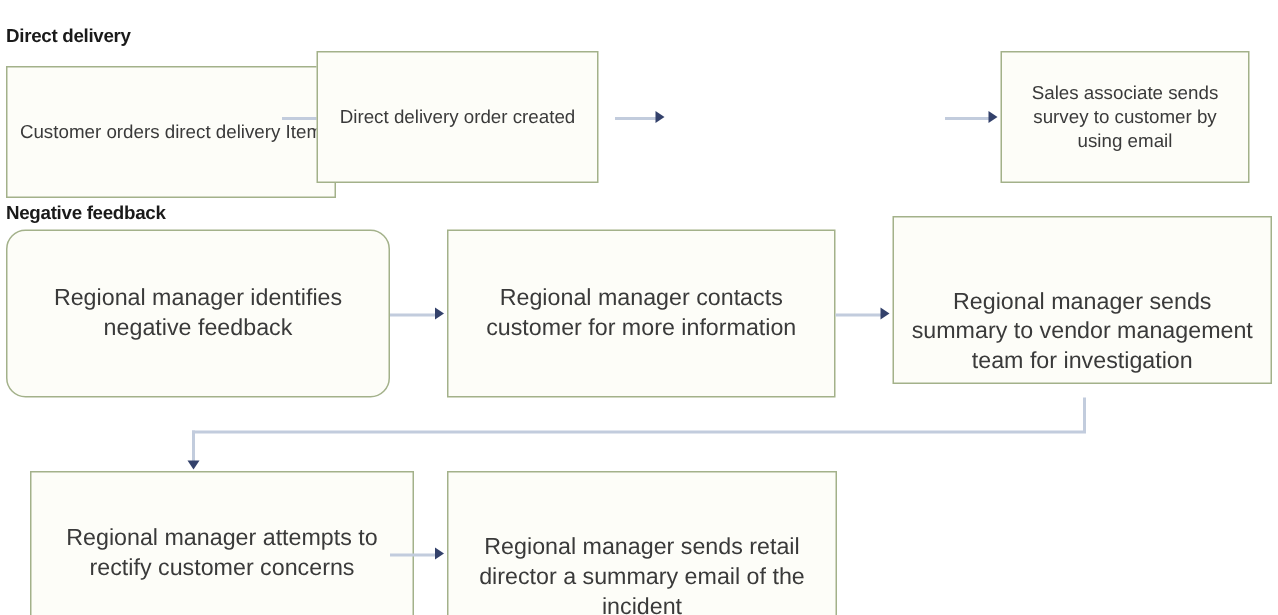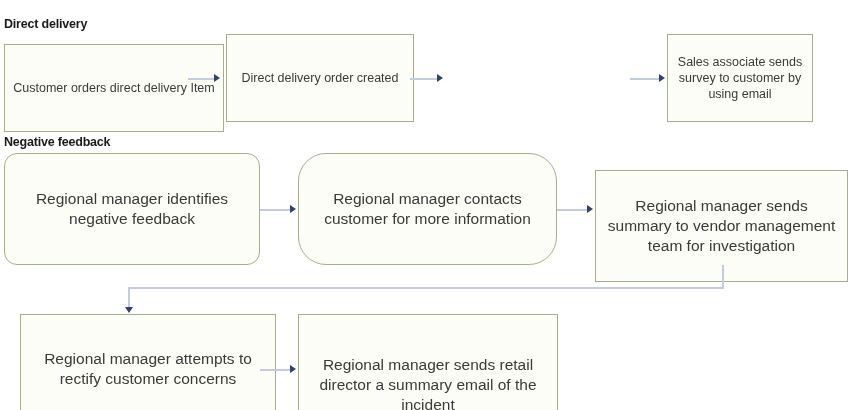--- a/index.html
+++ b/index.html
@@ -78,52 +78,52 @@
 
   <div class="section-heading" style="left:4px; top:1px;">Direct delivery</div>
 
   <div class="node row1" style="left:4px; top:28px; width:220px; height:88px;">
     <span class="node-text">Customer orders direct delivery Item</span>
   </div>
 
   <div class="conn-line conn-h" style="left:188px; top:62px; width:28px;"></div>
   <div class="arrow-right" style="left:214px; top:58px;"></div>
 
-  <div class="node row1" style="left:226px; top:18px; width:188px; height:88px;">
+  <div class="node row1" style="left:211px; top:18px; width:188px; height:88px;">
     <span class="node-text">Direct delivery order created</span>
   </div>
 
   <div class="conn-line conn-h" style="left:410px; top:62px; width:29px;"></div>
   <div class="arrow-right" style="left:437px; top:58px;"></div>
 
 
   <div class="conn-line conn-h" style="left:630px; top:62px; width:31px;"></div>
   <div class="arrow-right" style="left:659px; top:58px;"></div>
 
-  <div class="node row1" style="left:667px; top:18px; width:146px; height:88px;">
+  <div class="node row1" style="left:667px; top:18px; width:166px; height:88px;">
     <span class="node-text">Sales associate sends survey to customer by using email</span>
   </div>
 
   <div class="section-heading" style="left:4px; top:119px;">Negative feedback</div>
 
   <div class="node row2" style="left:4px; top:137px; width:256px; height:112px;border-radius:13px;">
     <span class="node-text">Regional manager identifies negative feedback</span>
   </div>
 
   <div class="conn-line conn-h" style="left:260px; top:193px; width:32px;"></div>
   <div class="arrow-right" style="left:290px; top:189px;"></div>
 
-  <div class="node row2" style="left:298px; top:137px; width:259px; height:112px;border-radius:28px;">
+  <div class="node row2" style="left:298px; top:137px; width:259px; height:112px;">
     <span class="node-text">Regional manager contacts customer for more information</span>
   </div>
 
   <div class="conn-line conn-h" style="left:557px; top:193px; width:32px;"></div>
   <div class="arrow-right" style="left:587px; top:189px;"></div>
 
-  <div class="node row2" style="left:595px; top:154px; width:253px; height:112px;">
+  <div class="node row2" style="left:595px; top:128px; width:253px; height:112px;align-items:flex-end;">
     <span class="node-text">Regional manager sends summary to vendor management team for investigation</span>
   </div>
 
   <div class="conn-line conn-v" style="left:722px; top:249px; height:23px;"></div>
   <div class="conn-line conn-h" style="left:128px; top:271px; width:596px;"></div>
   <div class="conn-line conn-v" style="left:128px; top:271px; height:22px;"></div>
   <div class="arrow-down" style="left:125px; top:291px;"></div>
 
   <div class="node row3" style="left:20px; top:298px; width:256px; height:110px;">
     <span class="node-text">Regional manager attempts to rectify customer concerns</span>

